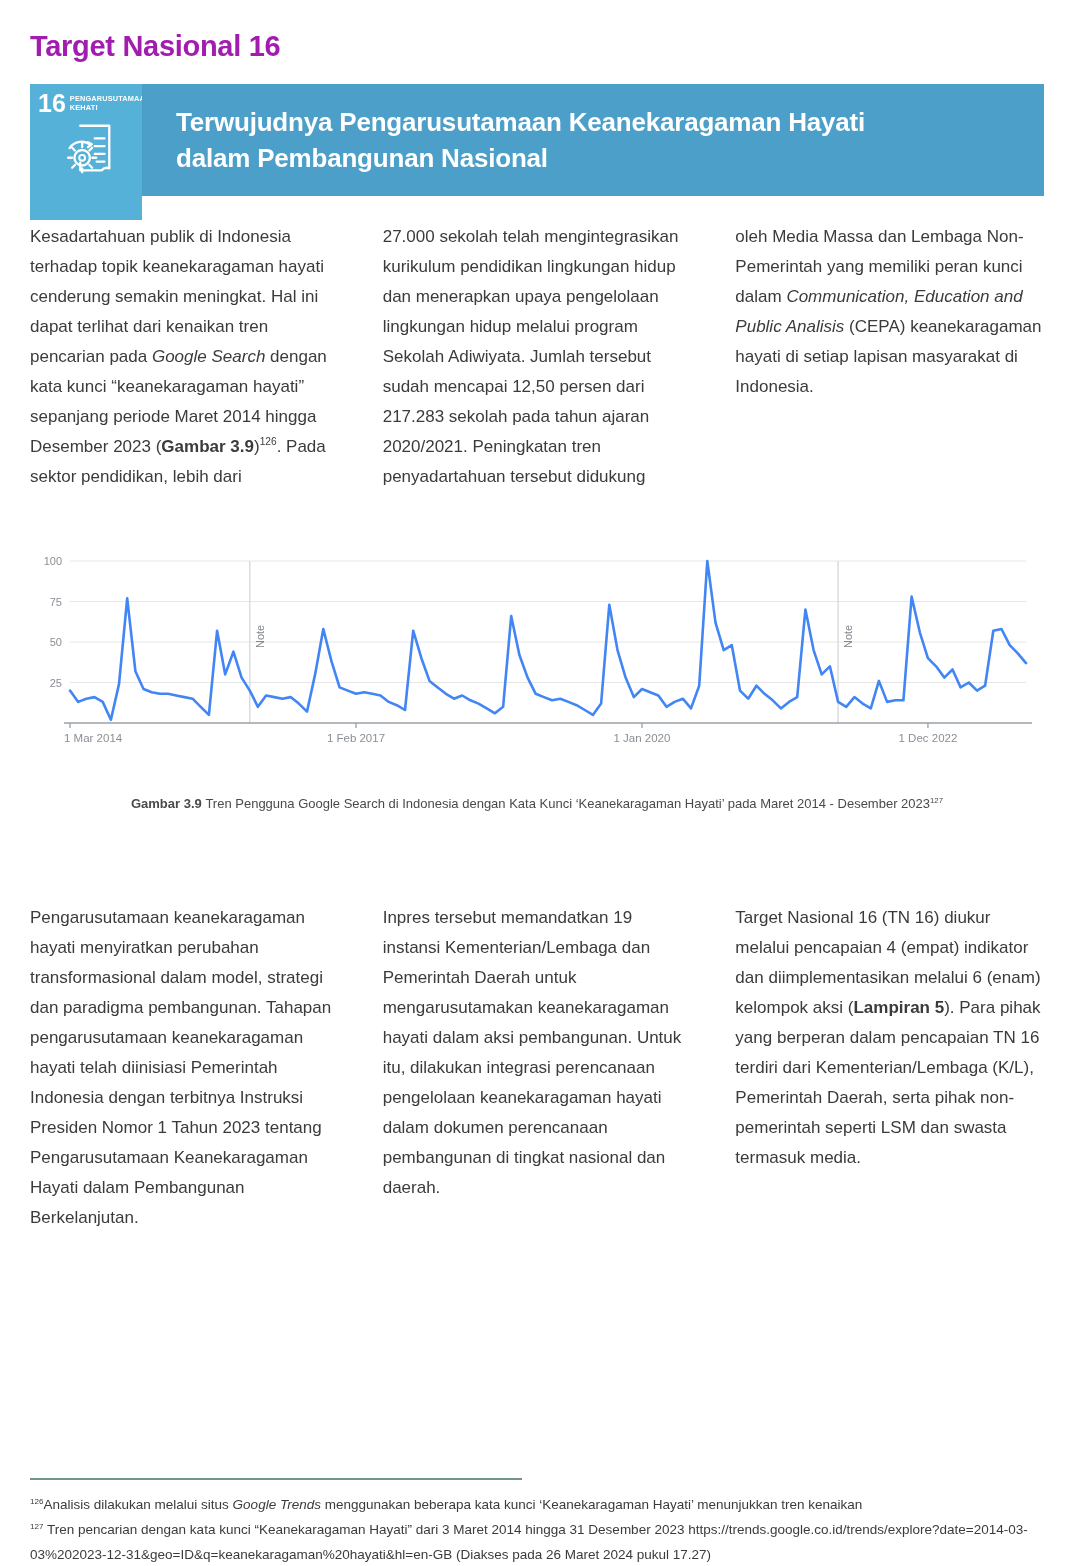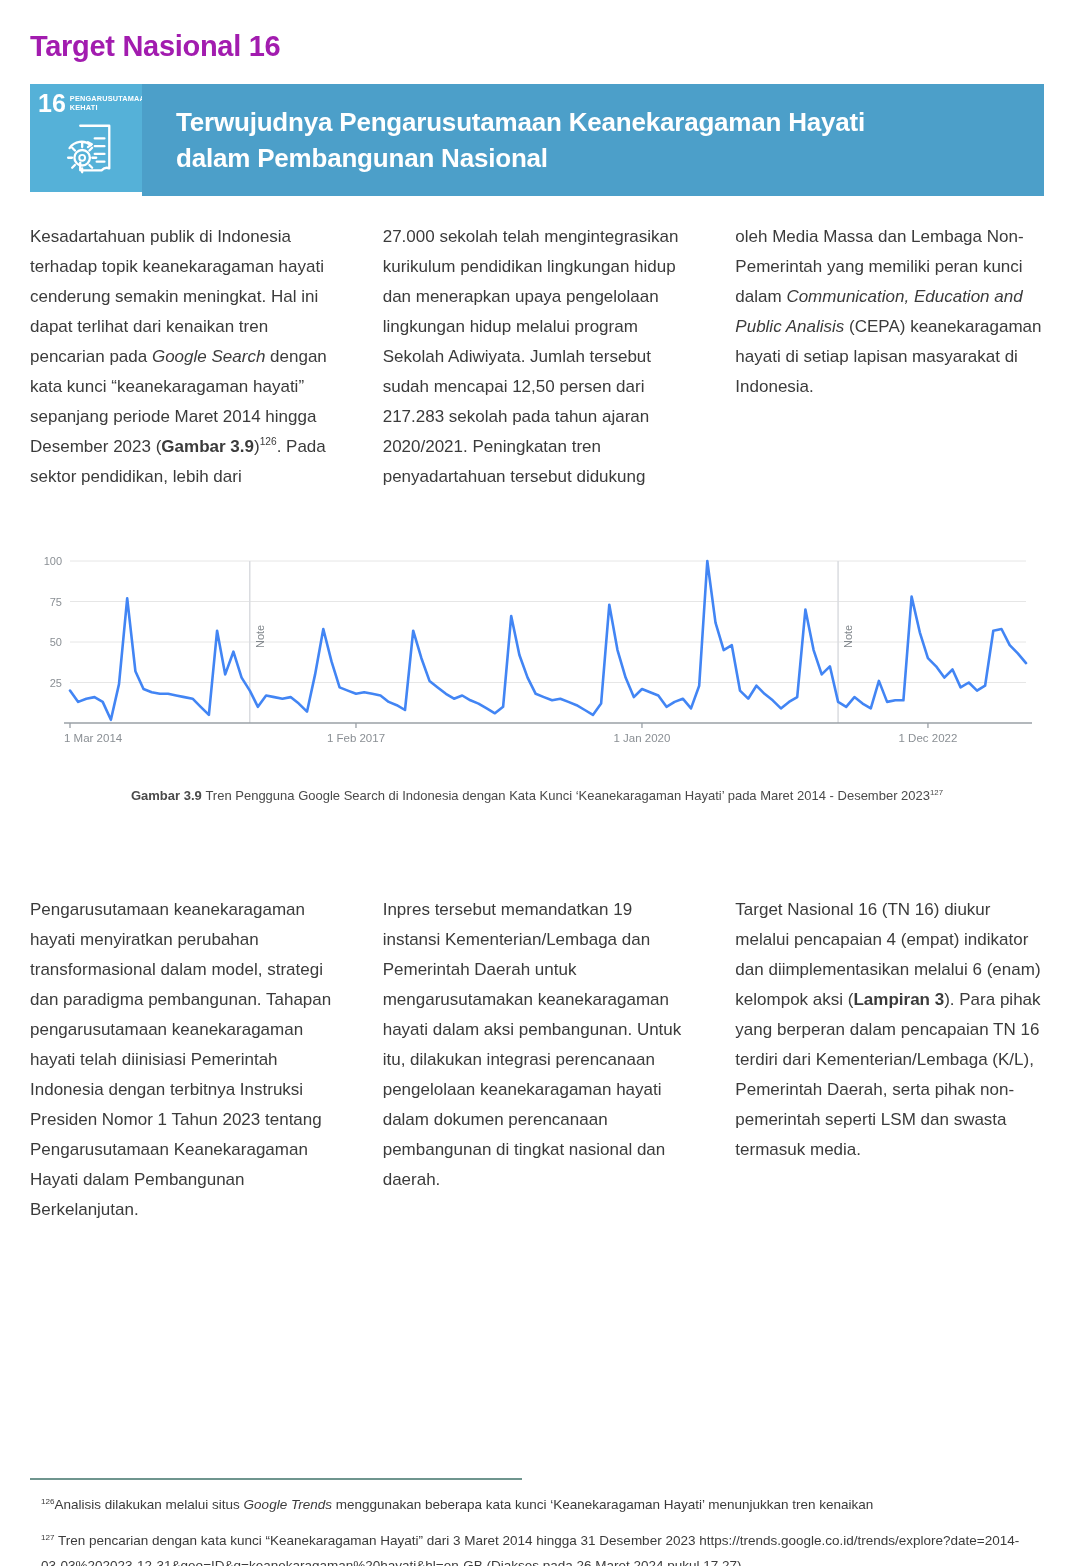--- a/index.html
+++ b/index.html
@@ -1,38 +1,38 @@
 <!DOCTYPE html>
 <html><head>
 <meta charset="utf-8">
 <style>
   html,body{margin:0;padding:0;background:#ffffff;}
   body{width:1074px;height:1566px;position:relative;font-family:"Liberation Sans",sans-serif;color:#3b3b3b;overflow:hidden;}
   .page{padding:0 30px;position:relative;height:100%;box-sizing:border-box;}
   h1.page-title{margin:30px 0 0 0;font-size:29px;font-weight:bold;color:#a21caf;letter-spacing:-0.3px;}
   .banner{display:flex;margin-top:21px;height:112px;}
-  .sdg-tile{width:112px;height:108px;background:#55b1d8;color:#fff;box-sizing:border-box;padding:7px 6px 6px 8px;flex:none;}
+  .sdg-tile{width:112px;height:136px;background:#55b1d8;color:#fff;box-sizing:border-box;padding:7px 6px 6px 8px;flex:none;}
   .sdg-head{display:flex;align-items:flex-start;gap:4px;}
   .sdg-num{font-size:25px;font-weight:bold;line-height:1;}
   .sdg-label{font-size:7.3px;font-weight:bold;line-height:1.25;letter-spacing:.2px;margin-top:3px;text-transform:uppercase;}
   .sdg-art{display:block;margin:3px auto 0 auto;}
   .banner-bar{flex:1;background:#4c9fc9;display:flex;align-items:center;padding-left:26px;padding-right:20px;}
   .banner-bar h2{margin:8px;color:#fff;font-size:26px;line-height:36px;font-weight:bold;letter-spacing:-0.2px;max-width:760px;}
   .cols{display:flex;gap:44px;margin-top:26px;}
   .cols .col{flex:1;font-size:17px;line-height:30px;color:#3b3b3b;margin:0;}
   .cols-lower{margin-top:92px;}
   .r-i{font-style:italic;}
   .r-b{font-weight:bold;}
   .r-sup{vertical-align:super;font-size:0.6em;line-height:0;}
   figure.trend-figure{margin:46px 0 0 0;}
   .chart-wrap{width:1014px;height:218px;}
-  figcaption{margin-top:32px;text-align:center;font-size:13px;color:#4a4a4a;}
+  figcaption{margin-top:40px;text-align:center;font-size:13px;color:#4a4a4a;}
   footer.footnotes{position:absolute;left:30px;top:1448px;width:1014px;}
   .fn-divider{border:none;width:492px;height:2px;background:#6f958e;margin:0 0 12px 0;}
-  p.fn{margin:11px;font-size:13.5px;line-height:25px;color:#3b3b3b;overflow-wrap:anywhere;}
+  p.fn{margin:0;font-size:13.5px;line-height:25px;color:#3b3b3b;overflow-wrap:anywhere;}
 </style>
 </head>
 <body>
 
 <div class="page">
 
   <h1 class="page-title">Target Nasional 16</h1>
 
   <div class="banner">
     <div class="sdg-tile">
@@ -91,21 +91,21 @@
           <line x1="897.9487179487179" y1="185" x2="897.9487179487179" y2="190" stroke="#9aa0a6" stroke-width="1.3"></line>
           <text x="897.9487179487179" y="204" text-anchor="middle" font-size="11.5" fill="#8a8f94">1 Dec 2022</text>
           <polyline points="40.0,152.6 48.2,163.9 56.3,160.7 64.5,159.1 72.7,163.9 80.9,181.8 89.0,146.1 97.2,60.3 105.4,133.2 113.5,151.0 121.7,154.2 129.9,155.8 138.1,155.8 146.2,157.5 154.4,159.1 162.6,160.7 170.7,168.8 178.9,176.9 187.1,92.7 195.2,136.4 203.4,113.7 211.6,139.6 219.8,152.6 227.9,168.8 236.1,157.5 244.3,159.1 252.4,160.7 260.6,159.1 268.8,165.6 277.0,173.7 285.1,136.4 293.3,91.0 301.5,123.4 309.6,149.4 317.8,152.6 326.0,155.8 334.2,154.2 342.3,155.8 350.5,157.5 358.7,163.9 366.8,167.2 375.0,172.0 383.2,92.7 391.4,120.2 399.5,142.9 407.7,149.4 415.9,155.8 424.0,160.7 432.2,157.5 440.4,162.3 448.5,165.6 456.7,170.4 464.9,175.3 473.1,168.8 481.2,78.1 489.4,117.0 497.6,139.6 505.7,155.8 513.9,159.1 522.1,162.3 530.3,160.7 538.4,163.9 546.6,167.2 554.8,172.0 562.9,176.9 571.1,165.6 579.3,66.7 587.5,112.1 595.6,139.6 603.8,159.1 612.0,151.0 620.1,154.2 628.3,157.5 636.5,168.8 644.6,163.9 652.8,160.7 661.0,170.4 669.2,147.7 677.3,23.0 685.5,84.6 693.7,112.1 701.8,107.2 710.0,152.6 718.2,160.7 726.4,147.7 734.5,155.8 742.7,162.3 750.9,170.4 759.0,163.9 767.2,159.1 775.4,71.6 783.6,112.1 791.7,136.4 799.9,128.3 808.1,163.9 816.2,168.8 824.4,159.1 832.6,165.6 840.8,170.4 848.9,142.9 857.1,163.9 865.3,162.3 873.4,162.3 881.6,58.6 889.8,94.3 897.9,120.2 906.1,128.3 914.3,139.6 922.5,131.5 930.6,149.4 938.8,144.5 947.0,152.6 955.1,147.7 963.3,92.7 971.5,91.0 979.7,107.2 987.8,115.3 996.0,125.1" fill="none" stroke="#4285f4" stroke-width="2.6" stroke-linejoin="round" stroke-linecap="round"></polyline>
         </svg></div>
     <figcaption><span class="r-b">Gambar 3.9 </span><span>Tren Pengguna Google Search di Indonesia dengan Kata Kunci ‘Keanekaragaman Hayati’ pada Maret 2014 - Desember 2023</span><span class="r-sup">127</span></figcaption>
   </figure>
 
   <section class="cols cols-lower">
     <p class="col"><span>Pengarusutamaan keanekaragaman hayati menyiratkan perubahan transformasional dalam model, strategi dan paradigma pembangunan. Tahapan pengarusutamaan keanekaragaman hayati telah diinisiasi Pemerintah Indonesia dengan terbitnya Instruksi Presiden Nomor 1 Tahun 2023 tentang Pengarusutamaan Keanekaragaman Hayati dalam Pembangunan Berkelanjutan.</span></p>
     <p class="col"><span>Inpres tersebut memandatkan 19 instansi Kementerian/Lembaga dan Pemerintah Daerah untuk mengarusutamakan keanekaragaman hayati dalam aksi pembangunan. Untuk itu, dilakukan integrasi perencanaan pengelolaan keanekaragaman hayati dalam dokumen perencanaan pembangunan di tingkat nasional dan daerah.</span></p>
-    <p class="col"><span>Target Nasional 16 (TN 16) diukur melalui pencapaian 4 (empat) indikator dan diimplementasikan melalui 6 (enam) kelompok aksi (</span><span class="r-b">Lampiran 3</span><span>). Para pihak yang berperan dalam pencapaian TN 16 terdiri dari Kementerian/Lembaga (K/L), Pemerintah Daerah, serta pihak non-pemerintah seperti LSM dan swasta termasuk media.</span></p>
+    <p class="col"><span>Target Nasional 16 (TN 16) diukur melalui pencapaian 4 (empat) indikator dan diimplementasikan melalui 6 (enam) kelompok aksi (</span><span class="r-b">Lampiran 5</span><span>). Para pihak yang berperan dalam pencapaian TN 16 terdiri dari Kementerian/Lembaga (K/L), Pemerintah Daerah, serta pihak non-pemerintah seperti LSM dan swasta termasuk media.</span></p>
   </section>
 
   <footer class="footnotes">
     <hr class="fn-divider">
     <p class="fn"><span class="r-sup">126</span><span>Analisis dilakukan melalui situs </span><span class="r-i">Google Trends</span><span> menggunakan beberapa kata kunci ‘Keanekaragaman Hayati’ menunjukkan tren kenaikan</span></p>
     <p class="fn"><span class="r-sup">127</span><span> Tren pencarian dengan kata kunci “Keanekaragaman Hayati” dari 3 Maret 2014 hingga 31 Desember 2023 https://trends.google.co.id/trends/explore?date=2014-03-03%202023-12-31&amp;geo=ID&amp;q=keanekaragaman%20hayati&amp;hl=en-GB (Diakses pada 26 Maret 2024 pukul 17.27)</span></p>
   </footer>
 
 </div>
 

